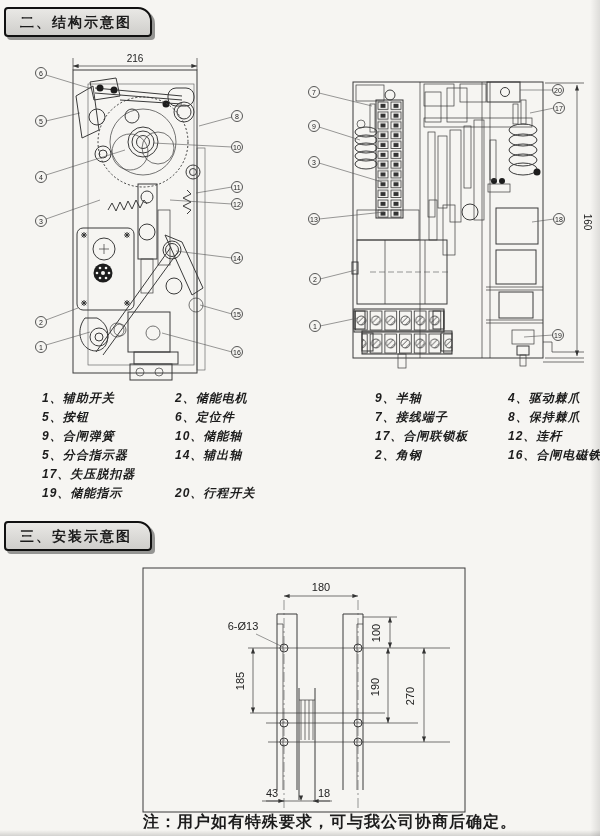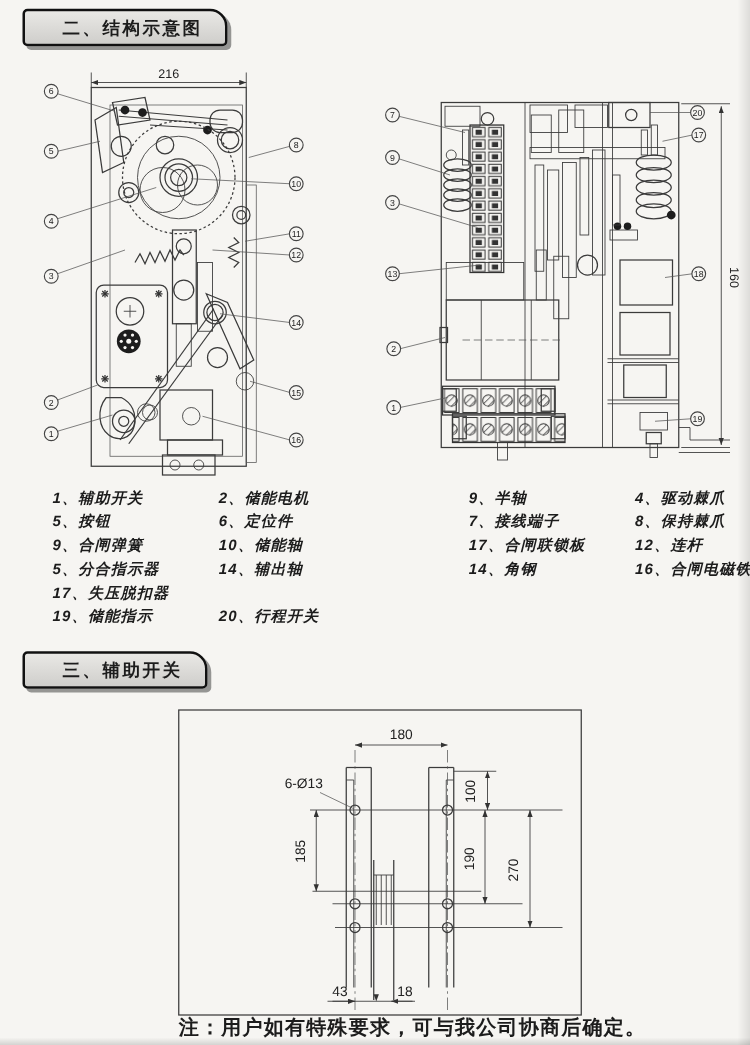--- a/index.html
+++ b/index.html
@@ -2,21 +2,21 @@
 <html><head>
 <meta charset="utf-8">
 <style>
   html,body{margin:0;padding:0;}
   .page{position:relative;width:600px;height:836px;background:#f6f5f2;overflow:hidden;
         font-family:"Liberation Sans","DejaVu Sans",sans-serif;color:#1c1c1c;}
   .edge-right{position:absolute;top:0;right:0;width:10px;height:836px;
         background:linear-gradient(to right,rgba(0,0,0,0),rgba(0,0,0,0.10));}
   .edge-bottom{position:absolute;left:0;bottom:0;width:600px;height:6px;
         background:linear-gradient(to bottom,rgba(0,0,0,0),rgba(0,0,0,0.14));}
-  .badge{position:absolute;left:18px;height:24px;padding:2px 18px 0 30px;
+  .badge{position:absolute;left:4px;height:24px;padding:2px 18px 0 14px;
         background:linear-gradient(#e9e8e5,#cfcecb);
         border:2px solid #111;border-radius:4px 14px 4px 4px;
         box-shadow:3px 3px 0 rgba(70,70,70,.55);
         font-size:14px;font-weight:bold;letter-spacing:2px;line-height:22px;}
   #badge-structure{top:7px;}
   #badge-install{top:521px;}
   svg{position:absolute;}
   svg text{font-family:"Liberation Sans","DejaVu Sans",sans-serif;fill:#222;}
   .ln{stroke:#3b3b3b;stroke-width:1;fill:none;}
   .ln2{stroke:#3b3b3b;stroke-width:0.7;fill:none;}
@@ -389,34 +389,34 @@
     </div>
     <div class="prow" style="top:428px;">
       <span class="pcell pc1">9、合闸弹簧</span>
       <span class="pcell pc2">10、储能轴</span>
       <span class="pcell pc3">17、合闸联锁板</span>
       <span class="pcell pc4">12、连杆</span>
     </div>
     <div class="prow" style="top:447px;">
       <span class="pcell pc1">5、分合指示器</span>
       <span class="pcell pc2">14、辅出轴</span>
-      <span class="pcell pc3">14、角钢</span>
+      <span class="pcell pc3">2、角钢</span>
       <span class="pcell pc4">16、合闸电磁铁</span>
     </div>
     <div class="prow" style="top:466px;">
       <span class="pcell pc1">17、失压脱扣器</span>
     </div>
     <div class="prow" style="top:485px;">
       <span class="pcell pc1">19、储能指示</span>
       <span class="pcell pc2">20、行程开关</span>
     </div>
   </div>
 
   <div class="badge" id="badge-install">
-    <span>三、辅助开关</span>
+    <span>三、安装示意图</span>
   </div>
 
   <svg style="left:135px;top:560px;" width="340" height="256" viewBox="135 560 340 256">
     <rect class="ln" x="143" y="568" width="322" height="244"></rect>
 
     <g>
       <line class="ln" x1="277" y1="614" x2="277" y2="790"></line>
       <line class="ln" x1="297" y1="614" x2="297" y2="790"></line>
       <line class="ln2" x1="283" y1="624" x2="283" y2="790"></line>
       <line class="ln" x1="277" y1="614" x2="297" y2="614"></line>

